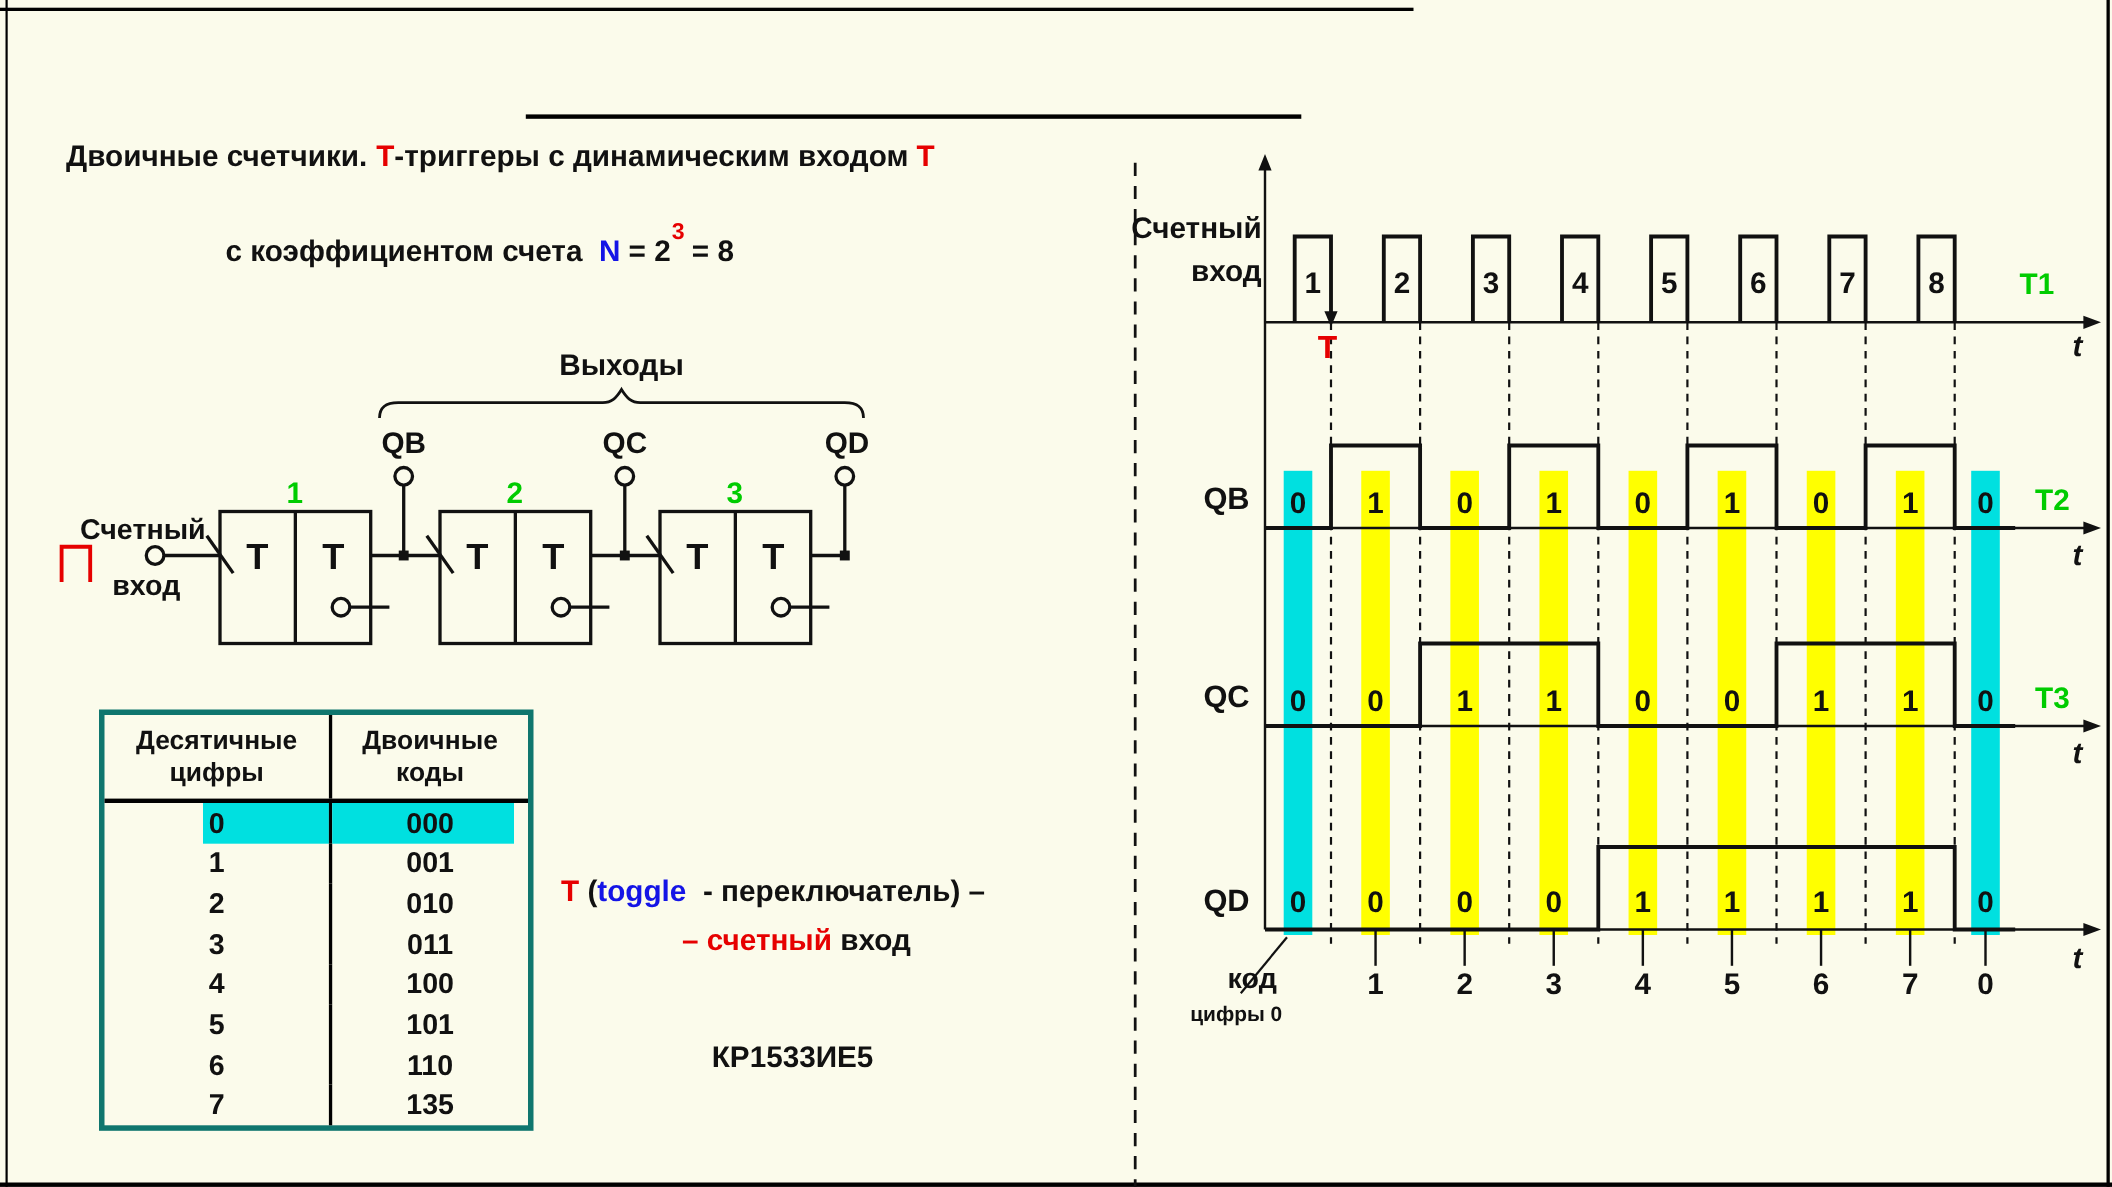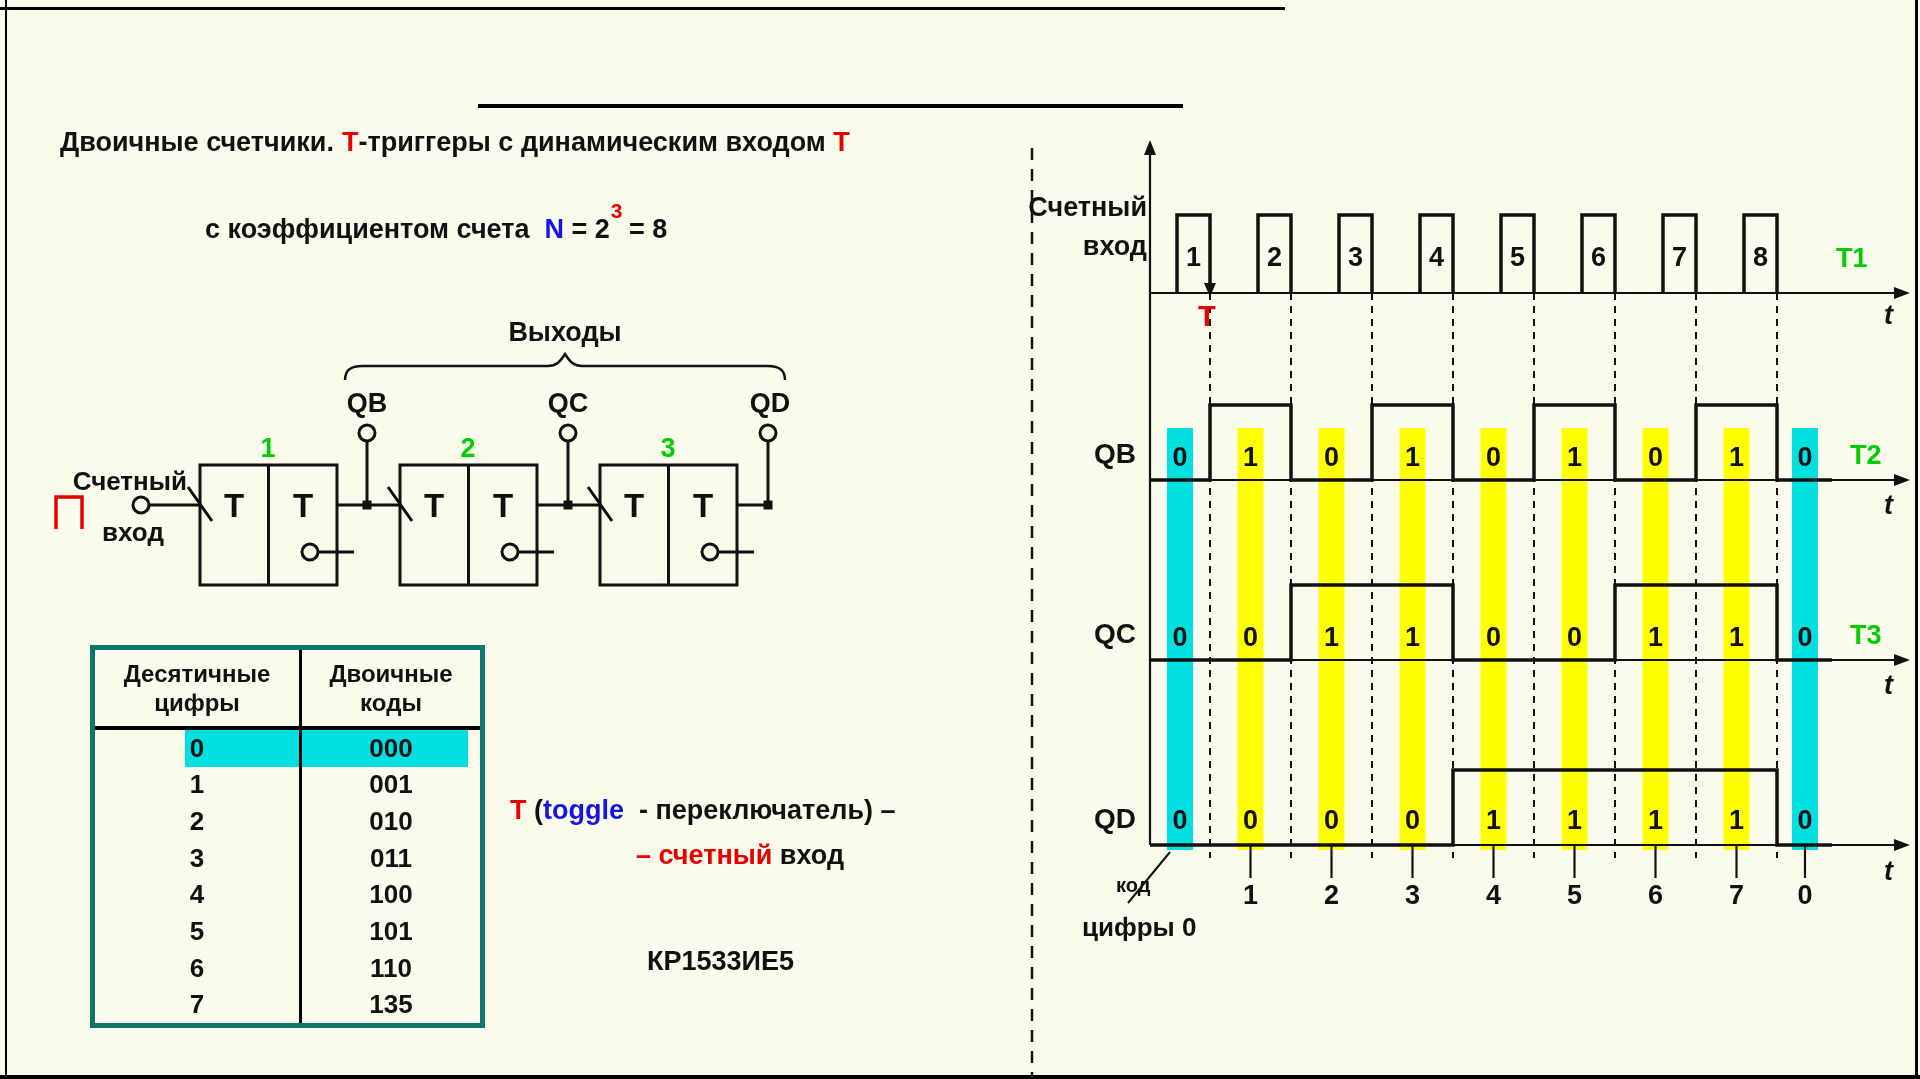--- a/index.html
+++ b/index.html
@@ -151,21 +151,21 @@
           <div class="td bin">110</div>
         </div>
         <div class="tr">
           <div class="td dec">7</div>
           <div class="td bin">135</div>
         </div>
       </div>
   </div>
 
   <div class="txt" style="left:510px;top:795px;"><span class="red">Т</span><span> (</span><span class="blue">toggle</span><span>  - переключатель) –</span></div>
-  <div class="txt" style="left:636px;top:840px;"><span class="red">– счетный</span><span> вход</span></div>
+  <div class="txt" style="left:620px;top:840px;"><span class="red">– счетный</span><span> вход</span></div>
   <div class="txt" style="left:647px;top:946px;">КР1533ИЕ5</div>
 
   <svg id="timing-svg" class="abs" style="left:0;top:0;" width="1920" height="1079">
       <rect x="1167" y="428" width="26" height="422" fill="#00e0e0"></rect>
       <rect x="1237.5" y="428" width="26" height="422" fill="#ffff00"></rect>
       <rect x="1318.5" y="428" width="26" height="422" fill="#ffff00"></rect>
       <rect x="1399.5" y="428" width="26" height="422" fill="#ffff00"></rect>
       <rect x="1480.5" y="428" width="26" height="422" fill="#ffff00"></rect>
       <rect x="1561.5" y="428" width="26" height="422" fill="#ffff00"></rect>
       <rect x="1642.5" y="428" width="26" height="422" fill="#ffff00"></rect>
@@ -219,22 +219,22 @@
   <div class="tlab rowname" style="left:1094px;top:618px;">QC</div>
   <div class="tlab rowname" style="left:1094px;top:803px;">QD</div>
   <div class="tlab green" style="left:1836px;top:243px;">T1</div>
   <div class="tlab green" style="left:1850px;top:440px;">T2</div>
   <div class="tlab green" style="left:1850px;top:620px;">T3</div>
   <div class="tlab tax" style="left:1884px;top:300px;">t</div>
   <div class="tlab tax" style="left:1884px;top:490px;">t</div>
   <div class="tlab tax" style="left:1884px;top:670px;">t</div>
   <div class="tlab tax" style="left:1884px;top:856px;">t</div>
   <div class="tlab red" style="left:1198px;top:300px;font-size:29px;">Т</div>
-  <div class="tlab" style="left:1116px;top:874px;font-size:20px;">код</div>
-  <div class="tlab" style="left:1082px;top:912px;font-size:26px;">цифры 0</div>
+  <div class="tlab" style="left:1116px;top:874px;font-size:26px;">код</div>
+  <div class="tlab" style="left:1082px;top:912px;font-size:19px;">цифры 0</div>
 
 <div class="tdigit" style="left: 1171.5px; top: 240px;">1</div>
     <div class="tdigit" style="left: 1252.5px; top: 240px;">2</div>
     <div class="tdigit" style="left: 1333.5px; top: 240px;">3</div>
     <div class="tdigit" style="left: 1414.5px; top: 240px;">4</div>
     <div class="tdigit" style="left: 1495.5px; top: 240px;">5</div>
     <div class="tdigit" style="left: 1576.5px; top: 240px;">6</div>
     <div class="tdigit" style="left: 1657.5px; top: 240px;">7</div>
     <div class="tdigit" style="left: 1738.5px; top: 240px;">8</div>
     <div class="tdigit" style="left: 1158px; top: 440px;">0</div>

